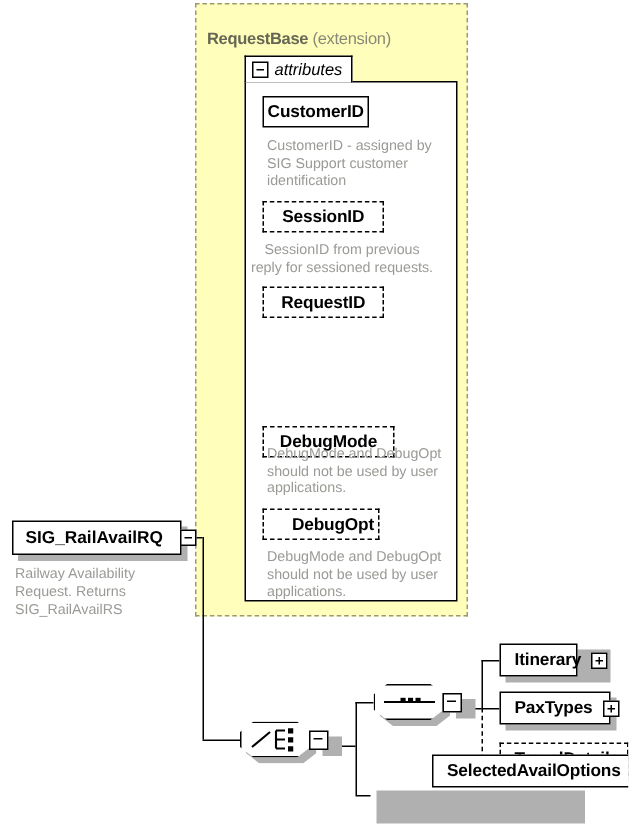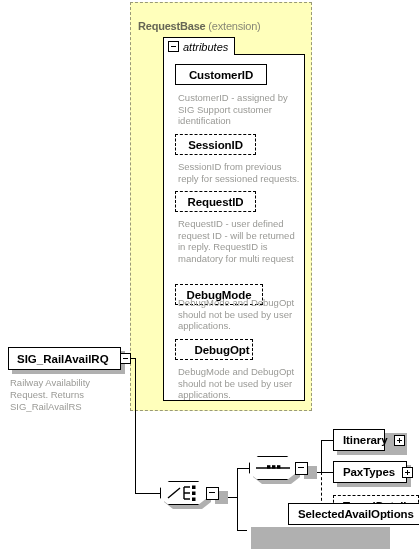--- a/index.html
+++ b/index.html
@@ -256,36 +256,35 @@
     <span class="ext">(extension)</span>
   </div>
 
   <div id="attributes-panel"></div>
   <div id="attributes-tab">
     <span class="minus-box"></span>
     <span class="lbl">attributes</span>
   </div>
 
   <div class="attr-shadow" style="left:179px; top:68px; width:87px; height:21px;"></div>
-  <div class="attr-node" style="left:175px; top:64px; width:92px;">
+  <div class="attr-node" style="left:175px; top:64px; width:71px;">
     <span class="nm">CustomerID</span>
   </div>
   <div class="attr-doc" style="left:178px; top:92px;">CustomerID - assigned by SIG Support customer identification</div>
 
   <div class="attr-shadow" style="left:179px; top:138px; width:81px; height:21px;"></div>
   <div class="attr-node optional" style="left:175px; top:134px; width:81px;">
     <span class="nm">SessionID</span>
   </div>
-  <div class="attr-doc" style="left:178px; top:161px;">SessionID from previous reply for sessioned requests.</div>
+  <div class="attr-doc" style="left:166px; top:161px;text-align:center;">SessionID from previous reply for sessioned requests.</div>
 
   <div class="attr-shadow" style="left:179px; top:195px; width:81px; height:21px;"></div>
   <div class="attr-node optional" style="left:175px; top:191px; width:81px;">
     <span class="nm">RequestID</span>
   </div>
-  <div class="attr-doc" style="left:178px; top:218px;">RequestID - user defined request ID - will be returned in reply. RequestID is mandatory for multi request</div>
 
   <div class="attr-shadow" style="left:179px; top:274px; width:88px; height:21px;"></div>
   <div class="attr-node optional" style="left:175px; top:284px; width:88px;">
     <span class="nm">DebugMode</span>
   </div>
   <div class="attr-doc" style="left:178px; top:297px;">DebugMode and DebugOpt should not be used by user applications.</div>
 
   <div class="attr-shadow" style="left:179px; top:343px; width:78px; height:21px;"></div>
   <div class="attr-node optional" style="left:175px; top:339px; width:78px;padding-left:24px;">
     <span class="nm">DebugOpt</span>

